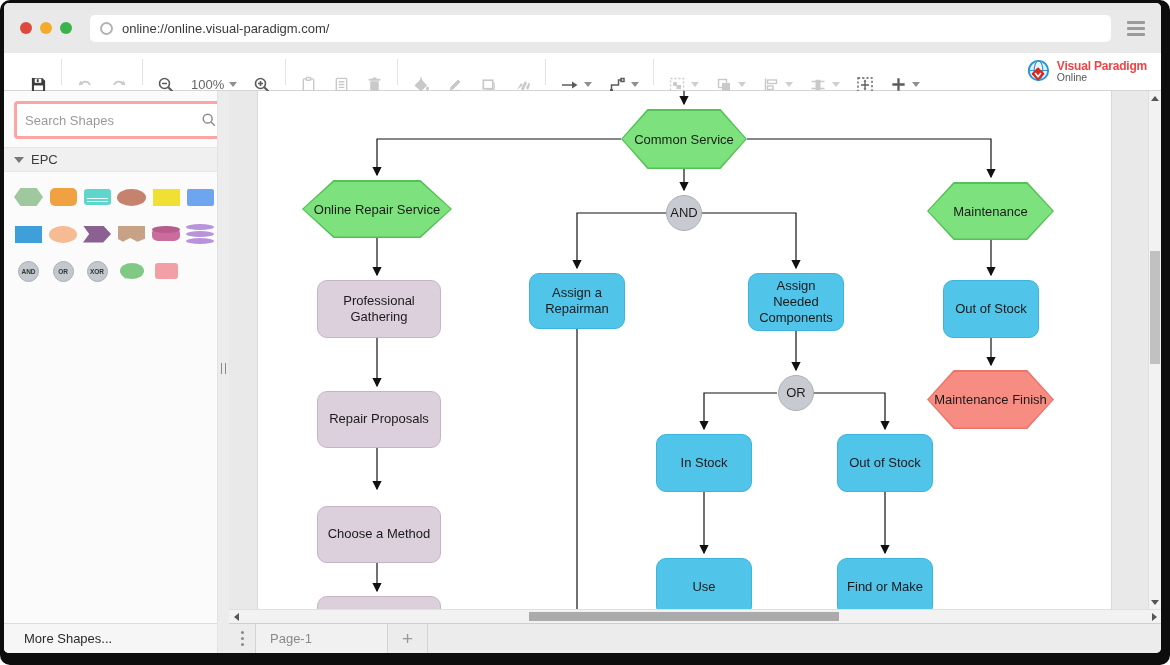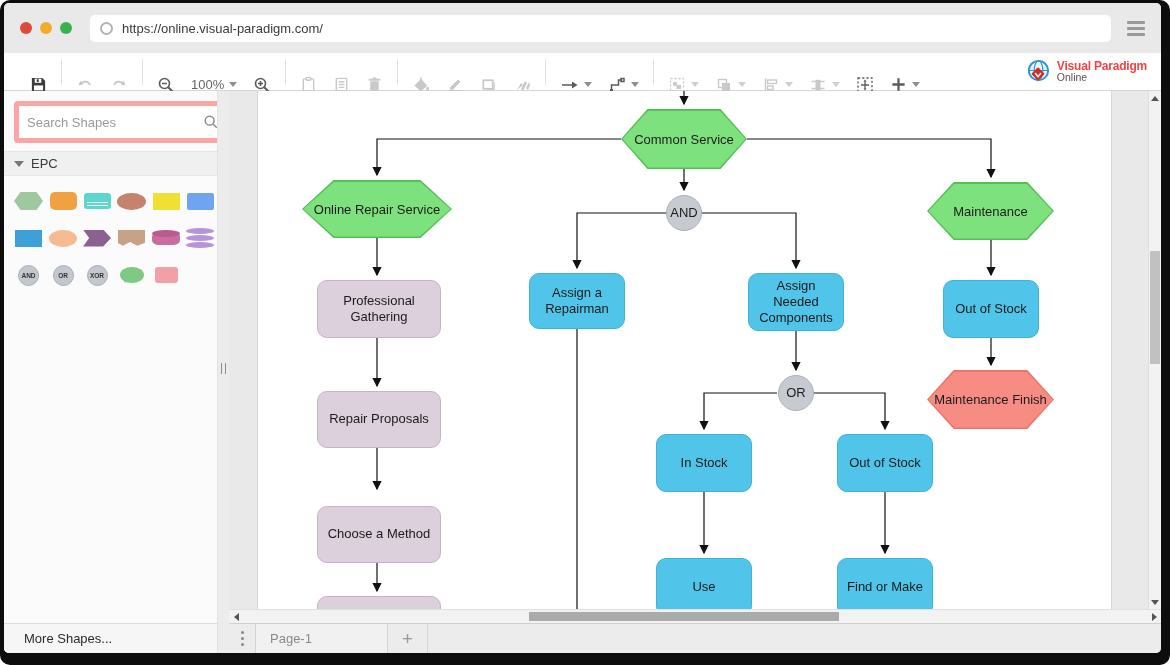--- a/index.html
+++ b/index.html
@@ -33,21 +33,21 @@
   .vptext { line-height:1.05; }
   .vpt1 { font-size:12px; font-weight:bold; color:#ef4444; letter-spacing:-0.2px; }
   .vpt2 { font-size:10.5px; color:#555; }
 
   
   .main { flex:1; display:flex; min-height:0; }
 
   
   .sidebar { width:213px; background:#fbfbfb; display:flex; flex-direction:column; flex:none; }
   .searchrow { padding:10px 6px 8px 10px; display:flex; align-items:center; gap:5px; }
-  .searchbox { flex:1; height:29px; border:5px solid #fca5a5; border-radius:4px; background:#fff; display:flex; align-items:center; padding:16px 8px; }
+  .searchbox { flex:1; height:29px; border:3px solid #fca5a5; border-radius:4px; background:#fff; display:flex; align-items:center; padding:16px 8px; }
   .searchbox input { border:none; outline:none; flex:1; font-size:13px; color:#444; font-family:"Liberation Sans",sans-serif; background:transparent; min-width:0; }
   .searchbox input::placeholder { color:#9a9a9a; }
   .vdots { width:14px; display:flex; flex-direction:column; align-items:center; gap:3px; cursor:pointer; }
   .vdots i { width:3px; height:3px; border-radius:50%; background:#8a8a8a; display:block; }
   .sechdr { height:25px; background:#f0f0f0; border-top:1px solid #e6e6e6; border-bottom:1px solid #e6e6e6; display:flex; align-items:center; gap:7px; padding:0 10px; cursor:pointer; }
   .sechdr .tri { width:0; height:0; border-left:5px solid transparent; border-right:5px solid transparent; border-top:6px solid #777; }
   .seclbl { font-size:13px; color:#3c3c3c; }
   .palette { flex:1; padding:14px 10px; display:grid; grid-template-columns:repeat(6,1fr); gap:15px 6px; align-content:start; background:#fbfbfb; }
   .pitem { height:22px; display:flex; align-items:center; justify-content:center; cursor:pointer; }
   .sh-hex { width:29px; height:18px; clip-path:polygon(22% 0,78% 0,100% 50%,78% 100%,22% 100%,0 50%); background:#9fc89f; }
@@ -122,21 +122,21 @@
 <div class="window">
 
   <div class="chrome">
     <div class="lights">
       <span class="light l-red"></span>
       <span class="light l-yellow"></span>
       <span class="light l-green"></span>
     </div>
     <div class="urlbar">
       <span class="ring"></span>
-      <span class="urltext">https://online.visual-paradigm.com/</span>
+      <span class="urltext">online://online.visual-paradigm.com/</span>
     </div>
     <div class="burger">
           <i></i>
           <i></i>
           <i></i>
         </div>
   </div>
 
   <div class="toolbar">
     <div class="tgroup">

